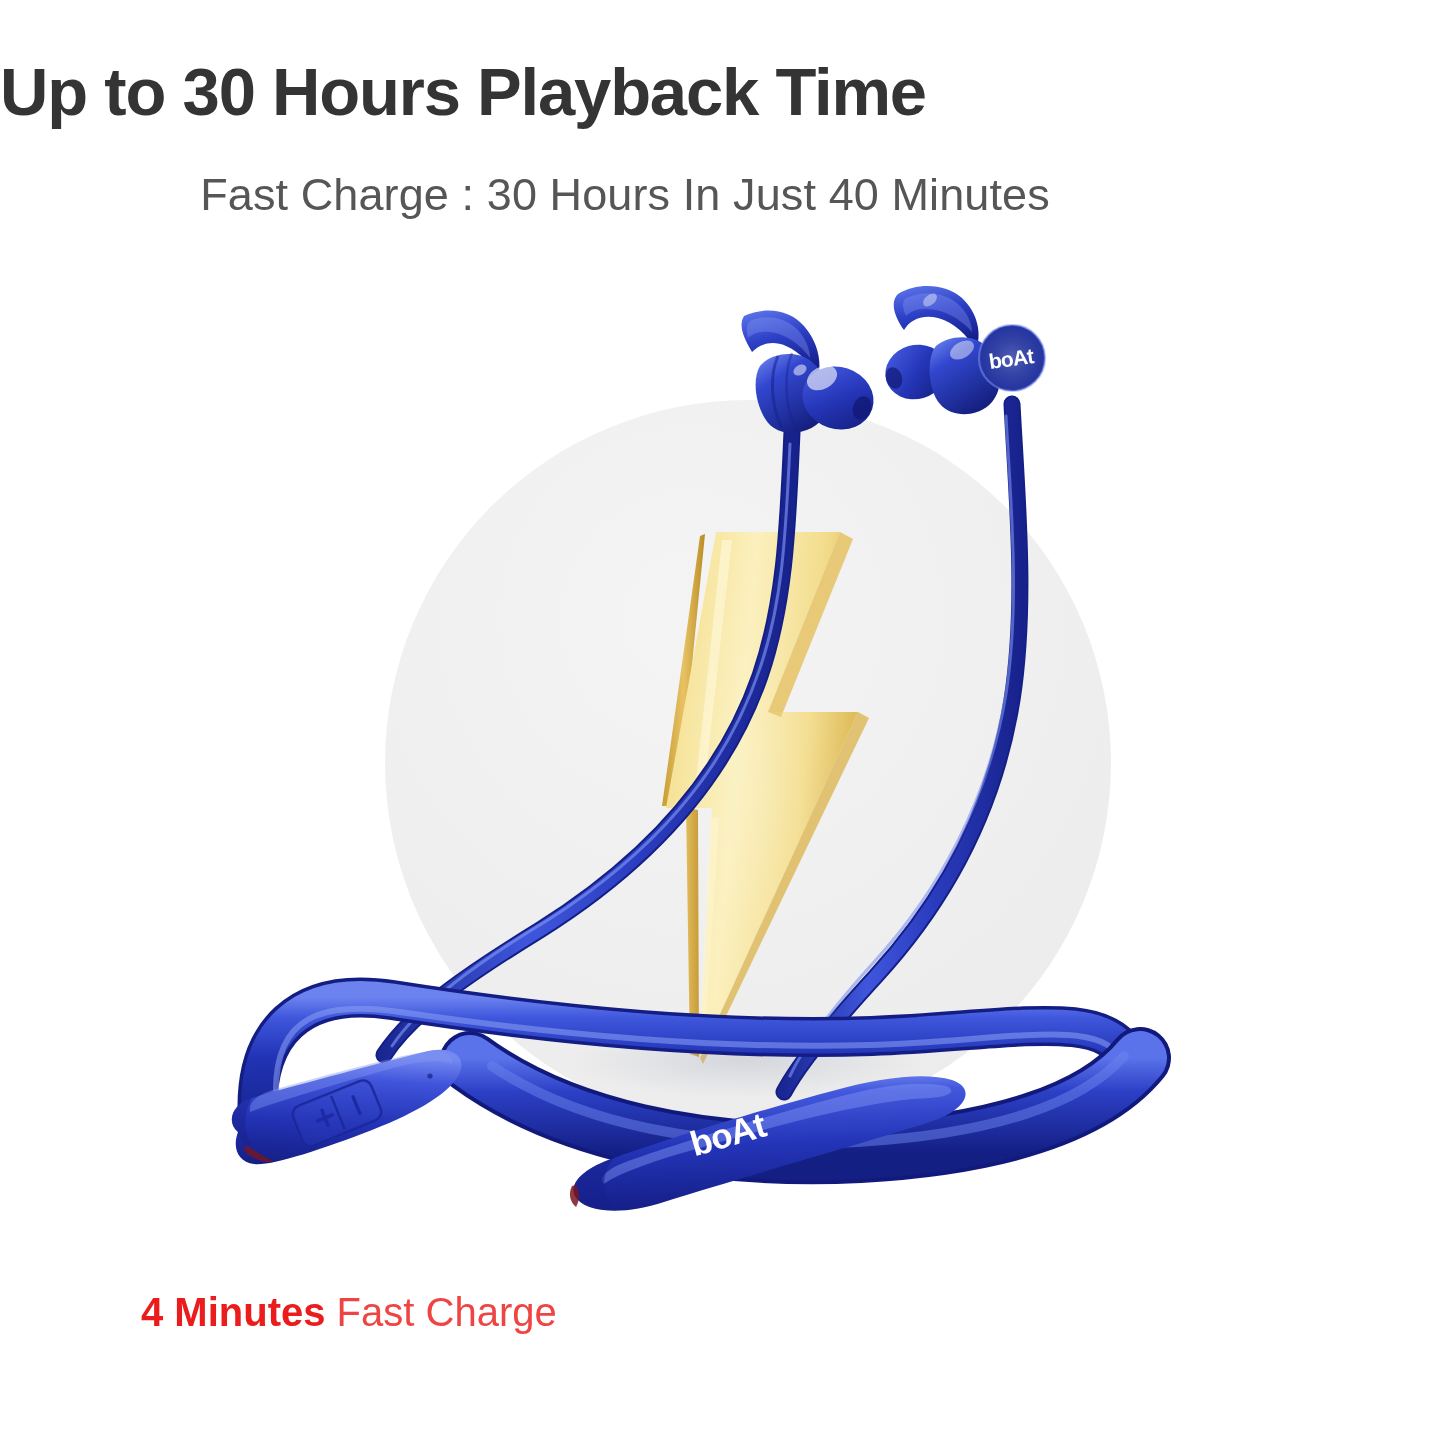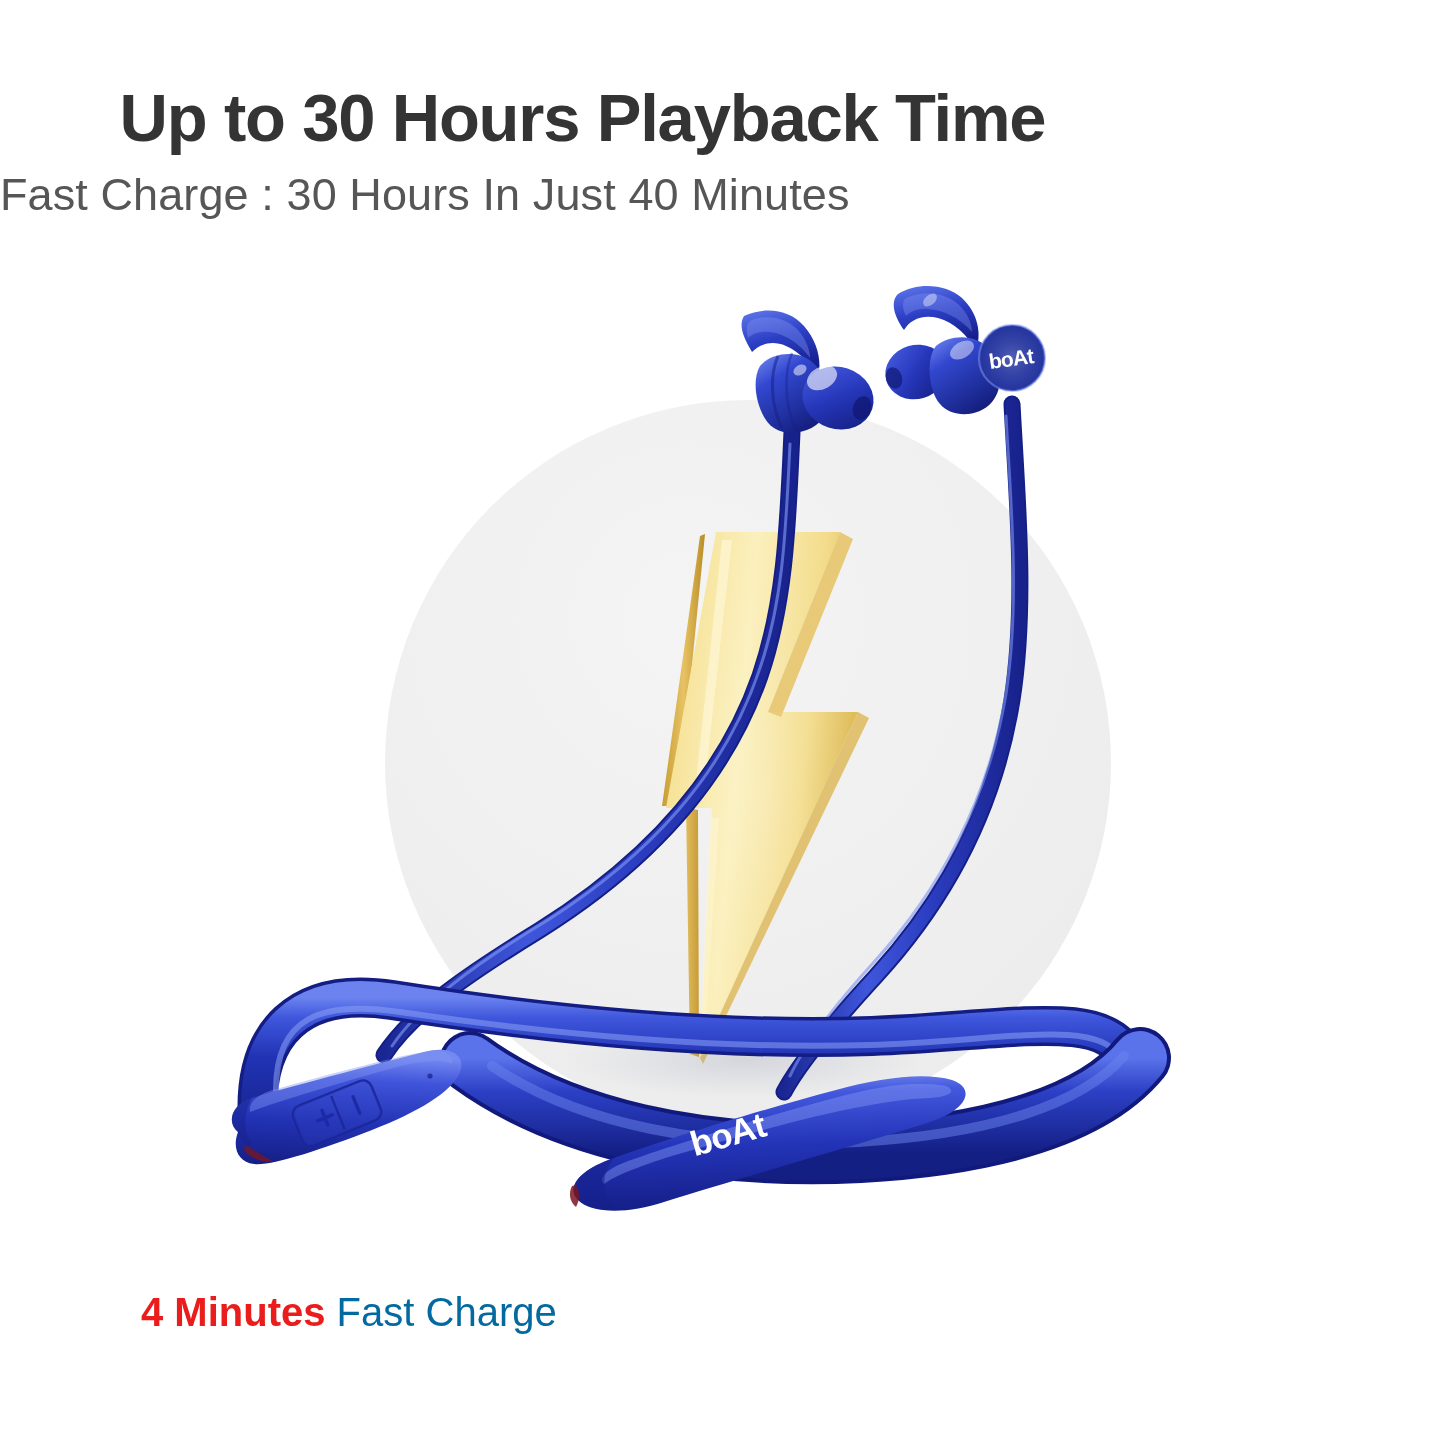--- a/index.html
+++ b/index.html
@@ -13,36 +13,36 @@
     width: 1445px;
     height: 1445px;
     background: #ffffff;
     font-family: "Liberation Sans", sans-serif;
     overflow: hidden;
   }
 
   
   #headline {
     position: absolute;
-    top: 82px;
+    top: 56px;
     left: 0;
     width: 1165px;
-    text-align: center;
     font-size: 67px;
     font-weight: bold;
     letter-spacing: -1.2px;
     color: #343434;
     line-height: 1.08;
     white-space: nowrap;
   }
   #subheadline {
     position: absolute;
     top: 170px;
     left: 0;
     width: 1250px;
+    text-align: center;
     font-size: 45px;
     font-weight: normal;
     letter-spacing: 0.1px;
     color: #565656;
     line-height: 1.1;
     white-space: nowrap;
   }
 
   
   .caption {
@@ -52,21 +52,21 @@
     line-height: 1;
     white-space: nowrap;
     color: #4a4a4a;
   }
   .caption .hl {
     font-weight: bold;
     color: #ea1c1c;
   }
   .caption .rest {
     font-weight: normal;
-    color: #0369a1;
+    color: #ef4444;
     margin-top: 16px;
   }
   #caption-left  { left: 141px; }
   #caption-right { left: 872px; }
 
   
   #artwork {
     position: absolute;
     inset: 0;
     width: 1445px;

